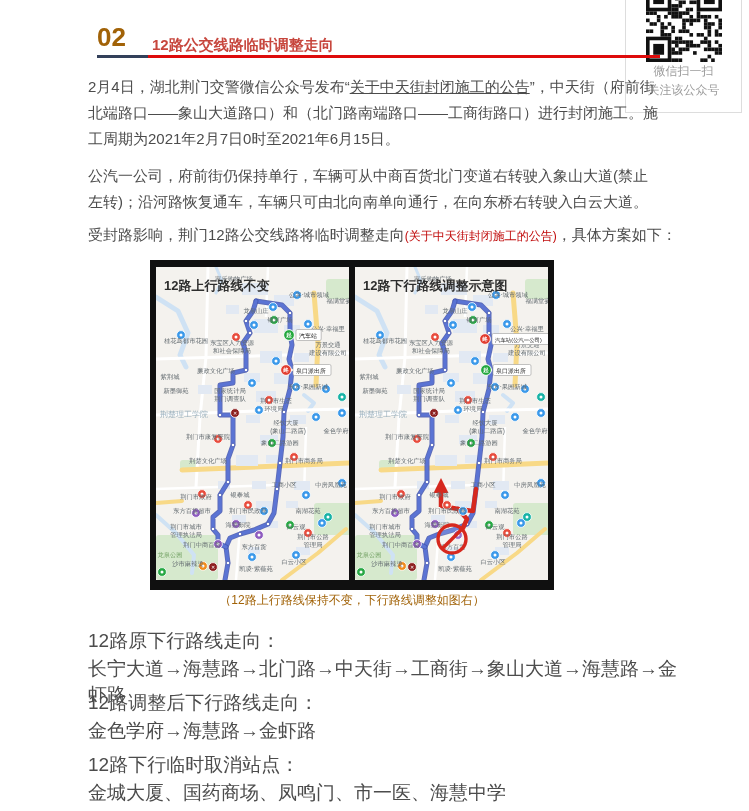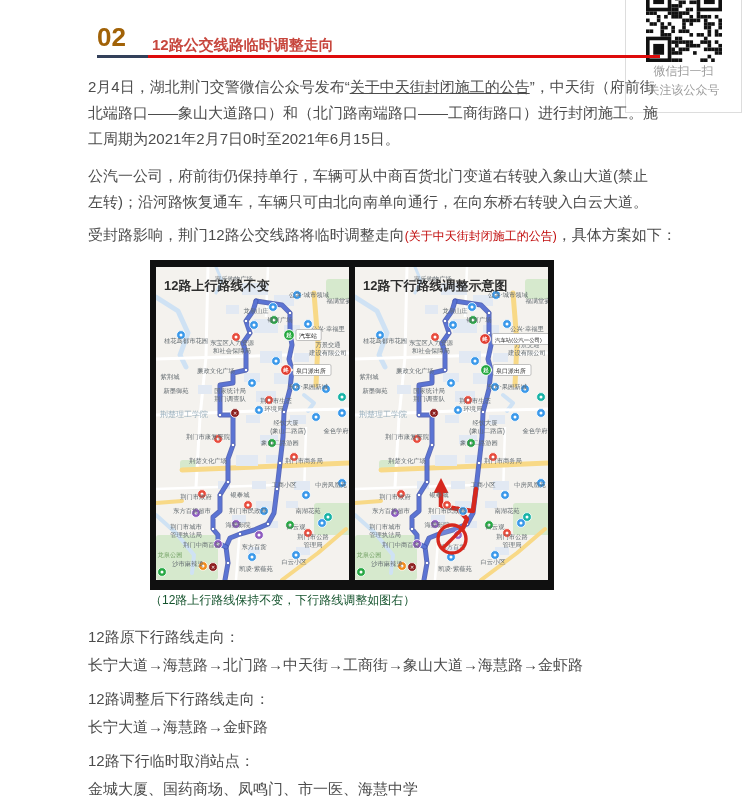--- a/index.html
+++ b/index.html
@@ -18,24 +18,24 @@
   
   .para{position:absolute;left:88px;width:572px;font-size:15px;line-height:26px;color:#4c4c4c;margin:0;}
   .doc-link{color:#4c4c4c;text-decoration:underline;cursor:pointer;}
   .red-note{font-size:12px;color:#c00a0a;}
   .p3{white-space:nowrap;}
   
   .figure{position:absolute;left:150px;top:260px;width:404px;height:330px;background:#101010;
           box-sizing:border-box;padding:7px 6px 10px;display:flex;gap:6px;}
   .map{position:relative;width:193px;height:313px;background:#f4f2ee;overflow:hidden;}
   .map-title{position:absolute;top:10px;left:8px;font-size:13px;font-weight:bold;color:#2e2e2e;}
-  .figure-caption{position:absolute;left:150px;top:592px;width:404px;
-                  font-size:12px;color:#14532d;}
+  .figure-caption{position:absolute;left:150px;top:592px;width:404px;text-align:center;
+                  font-size:12px;color:#a16207;}
   
-  .sec-line{position:absolute;left:88px;width:600px;font-size:15px;color:#4c4c4c;margin:0;}
+  .sec-line{position:absolute;left:88px;width:600px;font-size:19px;color:#4c4c4c;margin:0;}
 </style>
 </head>
 <body>
 
 <div class="page">
 
   <div class="qr-box">
     <svg id="qr-svg" width="76" height="76">
         <rect x="0" y="0" width="76" height="76" fill="#fff"></rect>
         <rect x="25.333333333333332" y="0" width="3.619047619047619" height="3.619047619047619" fill="#111"></rect>
@@ -631,17 +631,17 @@
             </g>
           </svg></div>
       <div class="map-title">12路下行路线调整示意图</div>
     </div>
   </div>
   <div class="figure-caption">（12路上行路线保持不变，下行路线调整如图右）</div>
 
   <p class="sec-line" style="top:628px;">12路原下行路线走向：</p>
   <p class="sec-line" style="top:656px;">长宁大道→海慧路→北门路→中天街→工商街→象山大道→海慧路→金虾路</p>
   <p class="sec-line" style="top:690px;">12路调整后下行路线走向：</p>
-  <p class="sec-line" style="top:718px;">长宁大道→海慧路→金虾路</p>
+  <p class="sec-line" style="top:718px;">金色学府→海慧路→金虾路</p>
   <p class="sec-line" style="top:752px;">12路下行临时取消站点：</p>
   <p class="sec-line" style="top:780px;">金城大厦、国药商场、凤鸣门、市一医、海慧中学</p>
 
 </div>
 
 </body></html>

